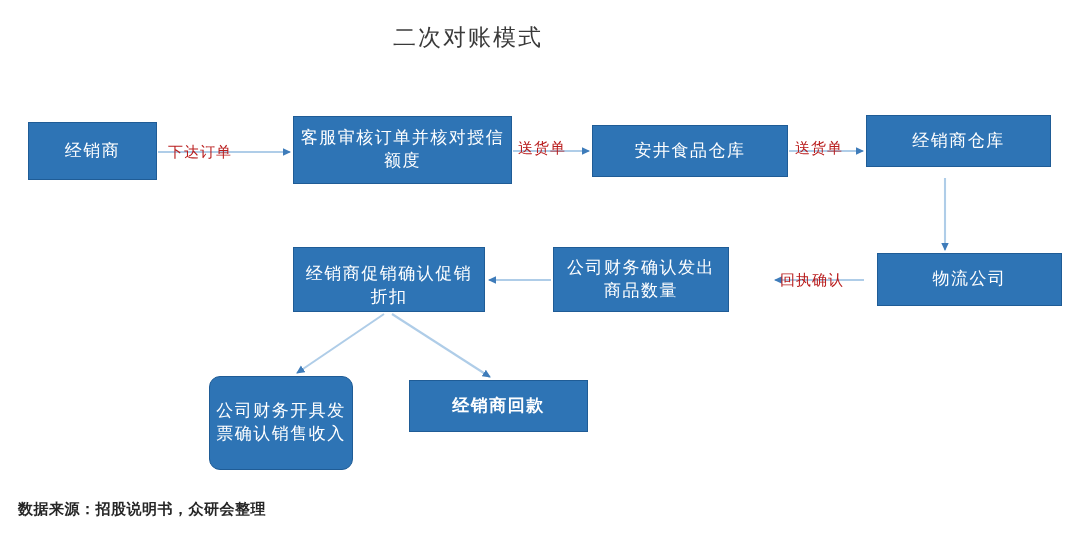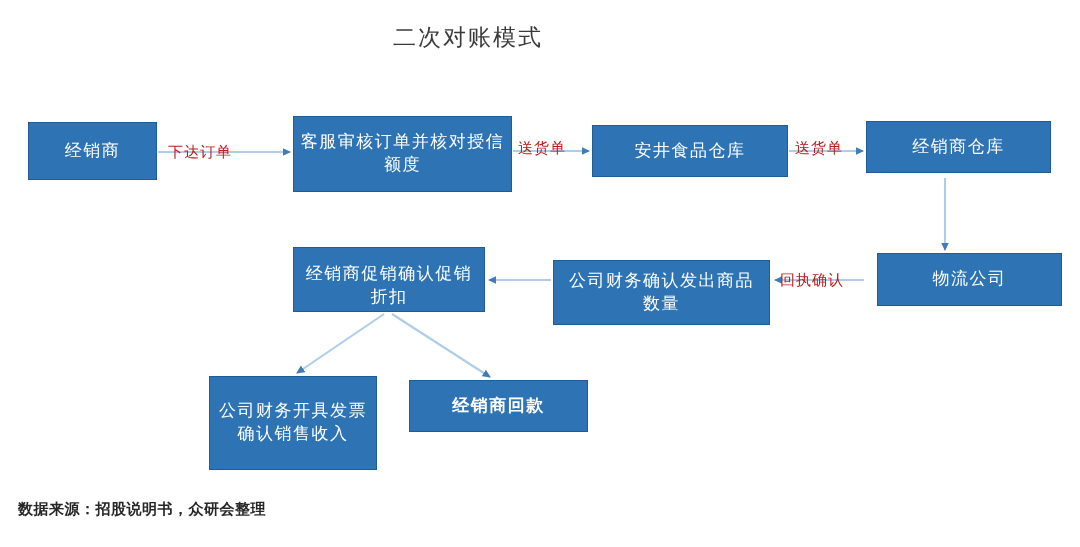--- a/index.html
+++ b/index.html
@@ -103,45 +103,45 @@
       <line x1="551" y1="280" x2="489" y2="280"></line>
       <line x1="384" y1="314" x2="297" y2="373"></line>
       <line x1="392" y1="314" x2="490" y2="377"></line>
     </g>
   </svg>
 
   <div class="node" style="left:28px;  top:122px; width:129px; height:58px;">
     <span>经销商</span>
   </div>
 
-  <div class="node" style="left:293px; top:116px; width:219px; height:76px;">
+  <div class="node" style="left:293px; top:116px; width:219px; height:68px;">
     <span>客服审核订单并核对授信额度</span>
   </div>
 
   <div class="node" style="left:592px; top:125px; width:196px; height:52px;">
     <span>安井食品仓库</span>
   </div>
 
-  <div class="node" style="left:866px; top:121px; width:185px; height:52px;">
+  <div class="node" style="left:866px; top:115px; width:185px; height:52px;">
     <span>经销商仓库</span>
   </div>
 
   <div class="node" style="left:866px; top:253px; width:185px; height:53px;margin-left:11px;">
     <span>物流公司</span>
   </div>
 
-  <div class="node" style="left:553px; top:260px; width:217px; height:65px;">
+  <div class="node" style="left:553px; top:247px; width:176px; height:65px;">
     <span>公司财务确认发出商品数量</span>
   </div>
 
   <div class="node" style="left:293px; top:247px; width:192px; height:65px;align-items:flex-end;">
     <span>经销商促销确认促销折扣</span>
   </div>
 
-  <div class="node" style="left:209px; top:376px; width:168px; height:94px;">
+  <div class="node" style="left:209px; top:376px; width:144px; height:94px;border-radius:11px;">
     <span>公司财务开具发票确认销售收入</span>
   </div>
 
   <div class="node" style="left:409px; top:380px; width:179px; height:52px;font-weight:bold;">
     <span>经销商回款</span>
   </div>
 
   <div class="edge-label" style="left:168px; top:112px;">下达订单</div>
   <div class="edge-label" style="left:518px; top:108px;">送货单</div>
   <div class="edge-label" style="left:795px; top:108px;">送货单</div>

